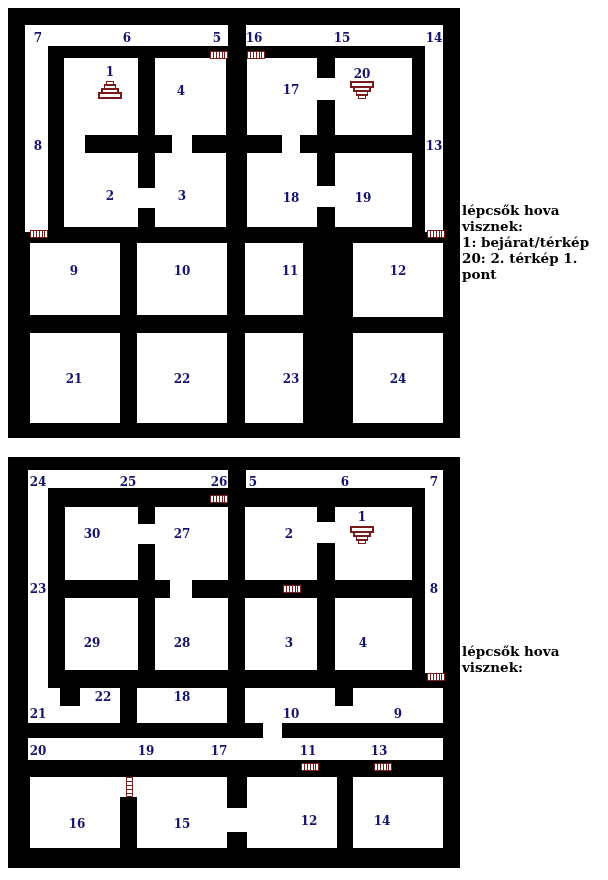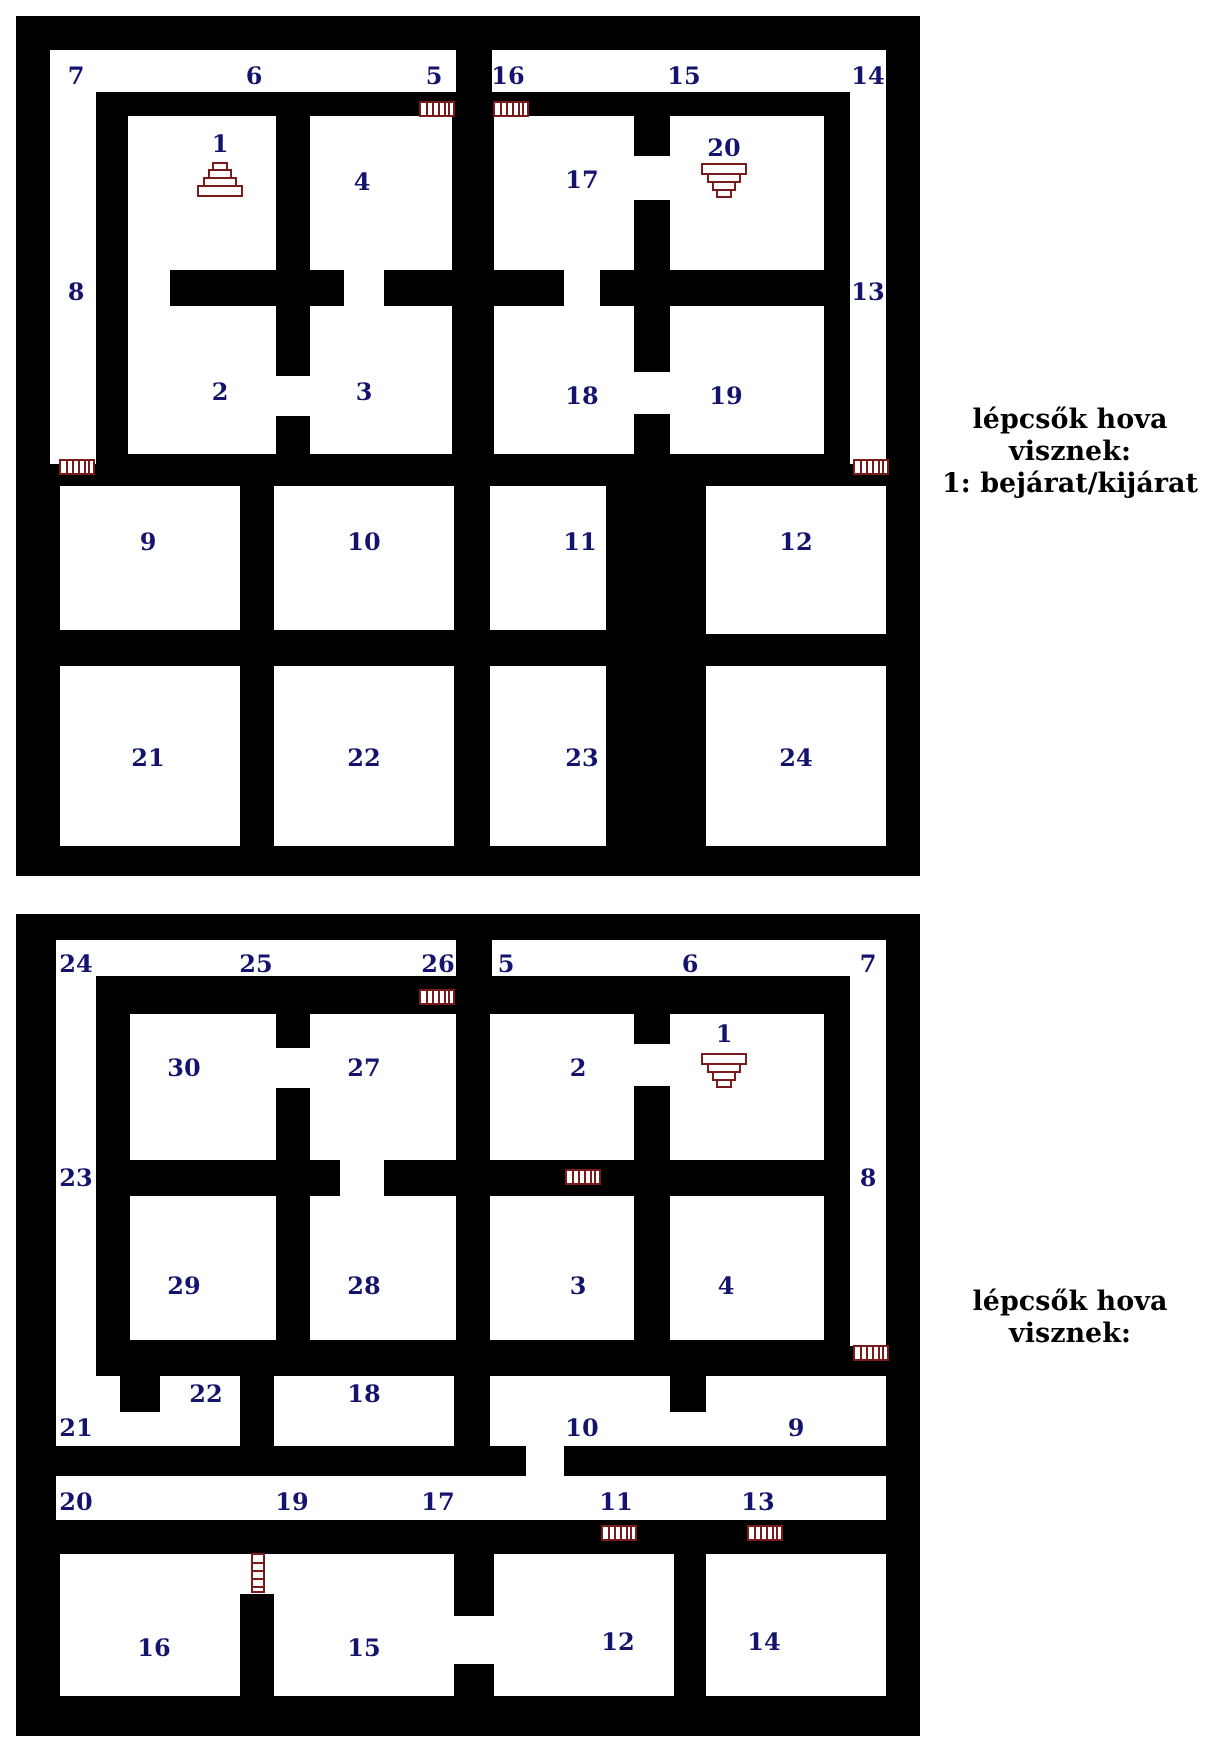--- a/index.html
+++ b/index.html
@@ -6,21 +6,21 @@
   .page{position:relative;width:608px;height:880px;background:#ffffff;overflow:hidden;
         font-family:"DejaVu Serif", serif;}
   svg{position:absolute;shape-rendering:crispEdges;}
   .wall{fill:#000000;}
   .floor{fill:#ffffff;}
   .lbl{fill:#14146e;font-family:"DejaVu Serif", serif;font-size:12px;font-weight:bold;
        text-anchor:middle;}
   .doorfill{fill:#ffffff;stroke:#7b1a1a;stroke-width:1;}
   .doorline{stroke:#7b1a1a;stroke-width:1;fill:none;}
   .stair{fill:#ffffff;stroke:#7b1a1a;stroke-width:1.3;}
-  .legend{position:absolute;left:462px;width:146px;text-align:center;color:#000000;
+  .legend{position:absolute;left:462px;width:146px;text-align:left;color:#000000;
           font-family:"DejaVu Serif", serif;font-size:13.5px;font-weight:bold;line-height:16px;}
 </style>
 </head>
 <body>
 
 <div class="page">
 
   <svg style="left:8px;top:8px;" width="452" height="430" viewBox="8 8 452 430">
     <defs>
       <g id="door-h">
@@ -107,21 +107,22 @@
     <text class="lbl" x="290" y="275">11</text>
     <text class="lbl" x="398" y="275">12</text>
     <text class="lbl" x="74" y="383">21</text>
     <text class="lbl" x="182" y="383">22</text>
     <text class="lbl" x="291" y="383">23</text>
     <text class="lbl" x="398" y="383">24</text>
   </svg>
 
   <div class="legend" style="top:202px;">
     <div>lépcsők hova visznek:</div>
-    <div>1: bejárat/kijárat</div>
+    <div>1: bejárat/térkép</div>
+    <div>20: 2. térkép 1. pont</div>
   </div>
 
   <svg style="left:8px;top:457px;" width="452" height="411" viewBox="8 457 452 411">
     <rect class="wall" x="8" y="457" width="452" height="411"></rect>
 
     <rect class="floor" x="28" y="470" width="200" height="18"></rect>
     <rect class="floor" x="246" y="470" width="197" height="18"></rect>
     <rect class="floor" x="28" y="470" width="20" height="238"></rect>
     <rect class="floor" x="425" y="470" width="18" height="203"></rect>
 

